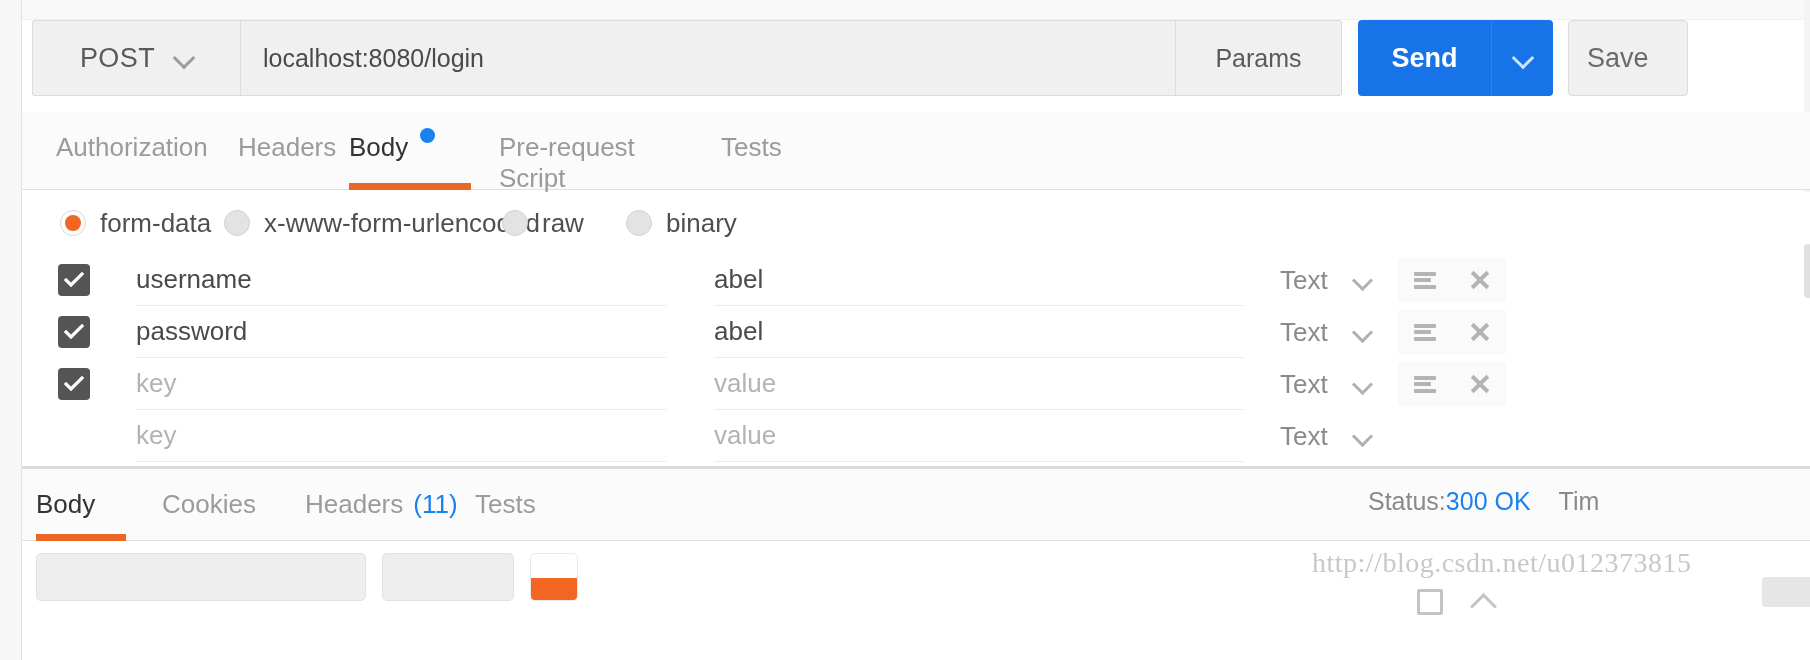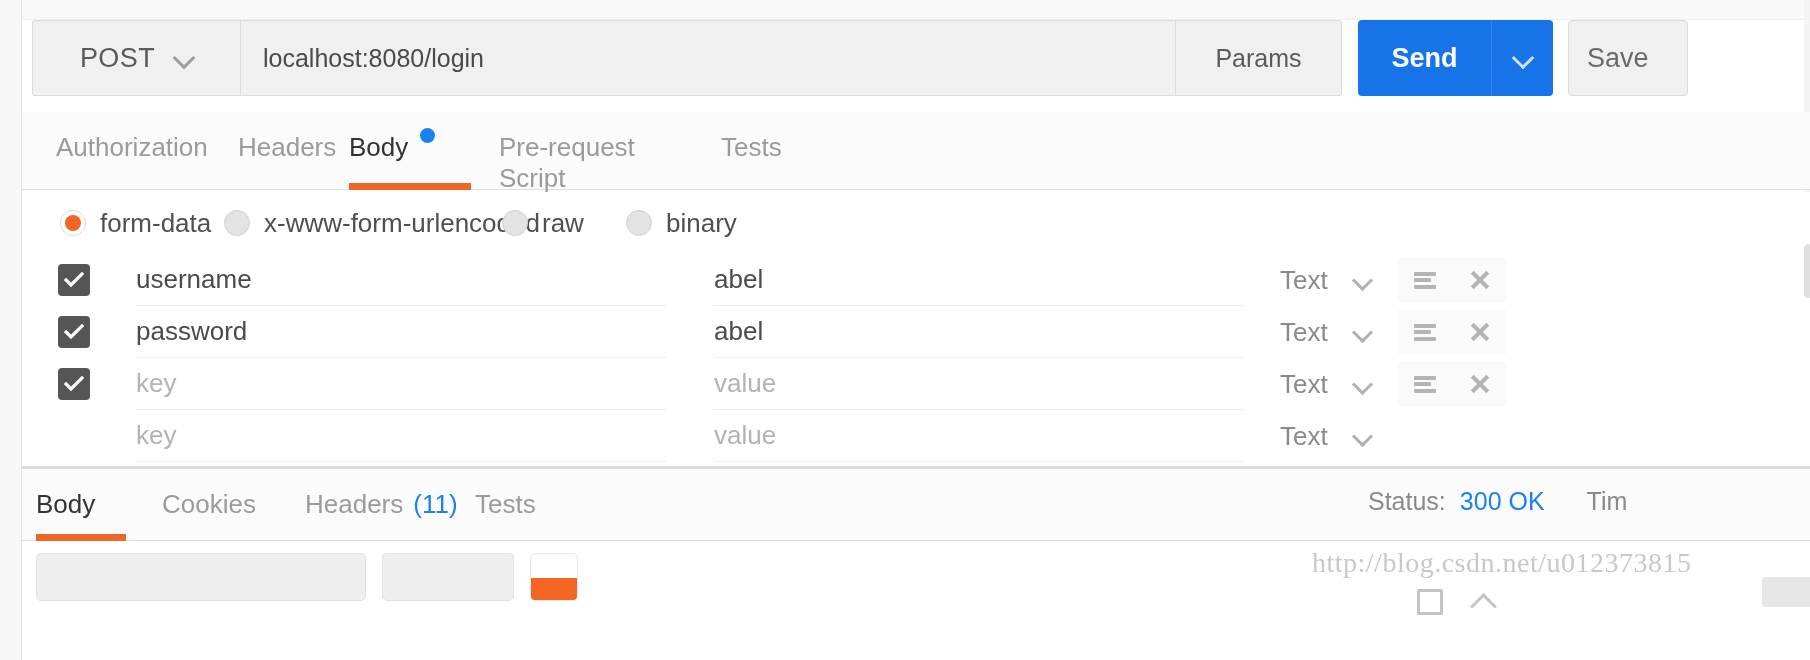--- a/index.html
+++ b/index.html
@@ -437,21 +437,20 @@
     background: #ec6726;
   }
   .count-badge { color: #1a82f0; margin-left: 10px; }
 
   .status-wrap {
     position: absolute;
     right: 0;
     top: 18px;
     display: flex;
     align-items: flex-end;
-    gap: 14px;
     white-space: nowrap;
     overflow: hidden;
     width: 470px;
     justify-content: flex-start;
     padding-left: 28px;
     box-sizing: border-box;
   }
   .status-label { font-size: 25px; color: #8a8a8a; }
   .status-value { font-size: 25px; color: #1a82f0; }
   .time-label { font-size: 25px; color: #8a8a8a; margin-left: 28px; }

